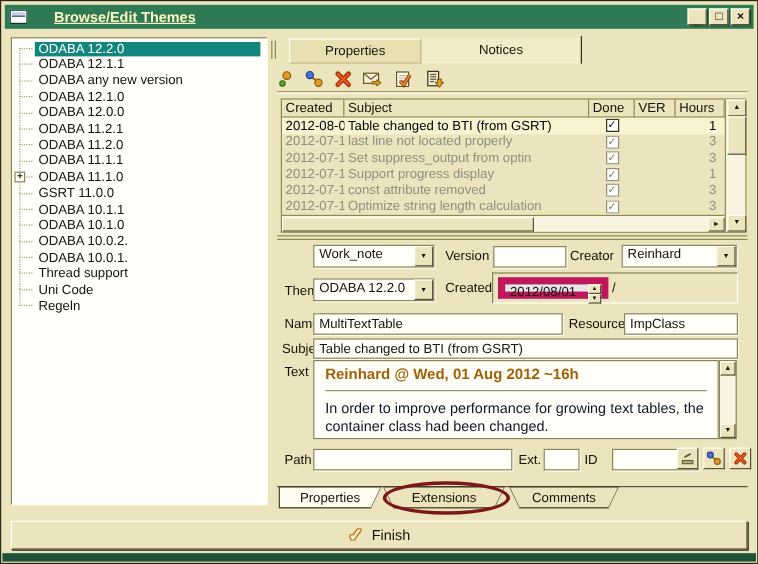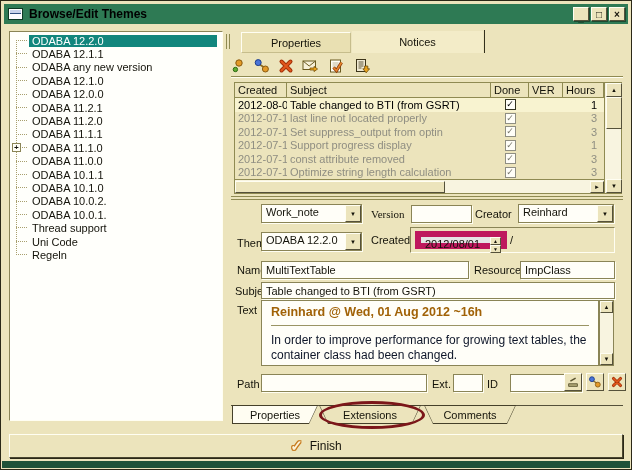--- a/index.html
+++ b/index.html
@@ -9,21 +9,21 @@
   .win { position:relative; width:632px; height:470px; background:#ece4bc;
          border:1px solid #2b2817; overflow:hidden; font-size:11px; color:#14130a; }
 
   
   .titlebar { position:absolute; left:3px; top:3px; right:3px; height:20px;
               background:#2e7a54; display:flex; align-items:center; }
   .win-ico { width:15px; height:12px; background:#fdfdfd; border:1px solid #0d3924;
              margin-left:4px; position:relative; flex:none; }
   .win-ico::before { content:""; position:absolute; left:1px; right:1px; top:1px; height:3px;
              background:#c9d4ea; border-bottom:1px solid #30507e; }
-  .title-text { color:#000000; font-weight:bold; font-size:12px; margin-left:6px; white-space:nowrap; }
+  .title-text { color:#fef9c3; font-weight:bold; font-size:12px; margin-left:22px; white-space:nowrap;text-decoration:underline; }
   .tb-btns { margin-left:auto; margin-right:3px; display:flex; gap:2px; }
   .tbb { width:16px; height:14px; background:#ece4bc; border:1px solid;
          border-color:#fffef2 #55513a #55513a #fffef2; box-shadow:1px 1px 0 #1d4a31;
          display:flex; align-items:center; justify-content:center;
          font:bold 10px "Liberation Sans",sans-serif; color:#14130a; padding:0; }
   .tbb .g-min { margin-top:6px; }
 
   
   .panel-sunken { border:1px solid; border-color:#8a8456 #fffef2 #fffef2 #8a8456; }
   .ifield { background:#fffef8; border:1px solid #8a8456; box-shadow:1px 1px 0 #fffef2;
@@ -188,21 +188,21 @@
           <span class="tbranch"></span>
           <span class="tlabel">ODABA 11.1.1</span>
         </div>
       <div class="trow">
           <span class="tbranch"></span>
           <span class="plusbox">+</span>
           <span class="tlabel">ODABA 11.1.0</span>
         </div>
       <div class="trow">
           <span class="tbranch"></span>
-          <span class="tlabel">ODABA 11.0.0</span>
+          <span class="tlabel">GSRT 11.0.0</span>
         </div>
       <div class="trow">
           <span class="tbranch"></span>
           <span class="tlabel">ODABA 10.1.1</span>
         </div>
       <div class="trow">
           <span class="tbranch"></span>
           <span class="tlabel">ODABA 10.1.0</span>
         </div>
       <div class="trow">
@@ -357,21 +357,21 @@
     </div>
   </div>
 
   <div class="hsplit"></div>
 
   <span class="lbl" style="left:236px; top:207px;margin-left:28px;">Type</span>
   <div class="combo" style="left:260px; top:203px; width:101px; height:19px;">
     <span class="cv">Work_note</span>
     <span class="cbtn">▼</span>
   </div>
-  <span class="lbl" style="left:370px; top:207px;font-family:Liberation Serif, serif;">Version</span>
+  <span class="lbl" style="left:370px; top:207px;">Version</span>
   <input class="ifield" style="left: 410px; top: 204px; width: 61px; height: 18px;" value="">
   <span class="lbl" style="left:474px; top:207px;text-align:right;">Creator</span>
   <div class="combo" style="left:517px; top:203px; width:96px; height:19px;">
     <span class="cv">Reinhard</span>
     <span class="cbtn">▼</span>
   </div>
 
   <span class="lbl" style="left:236px; top:236px;">Theme</span>
   <div class="combo" style="left:260px; top:231px; width:101px; height:19px;">
     <span class="cv">ODABA 12.2.0</span>

